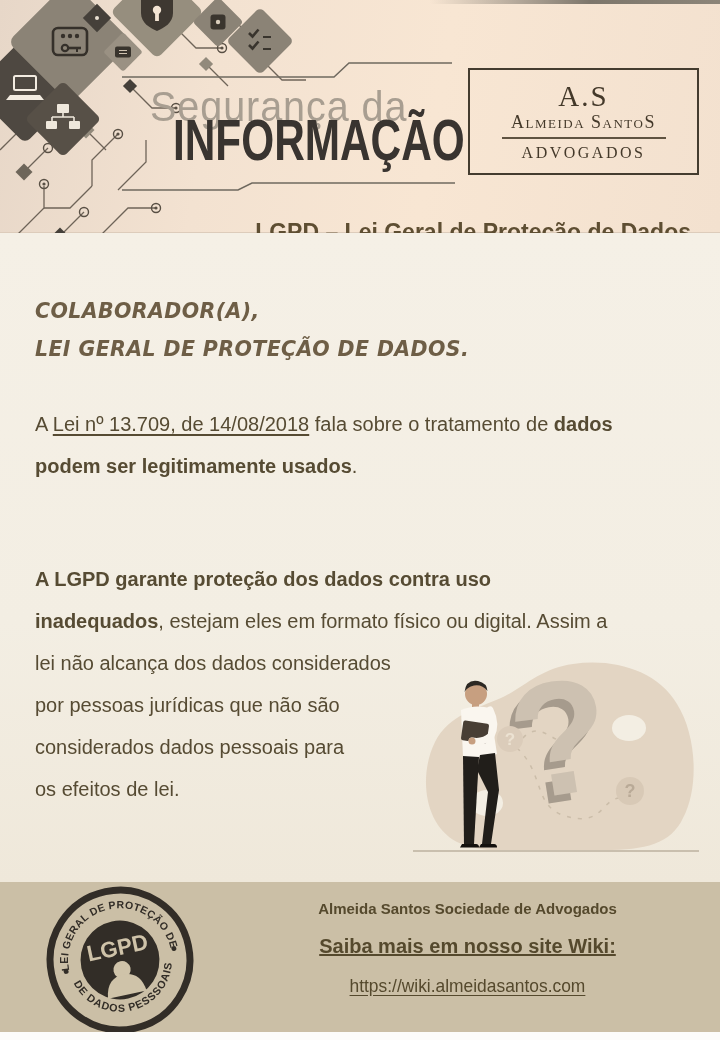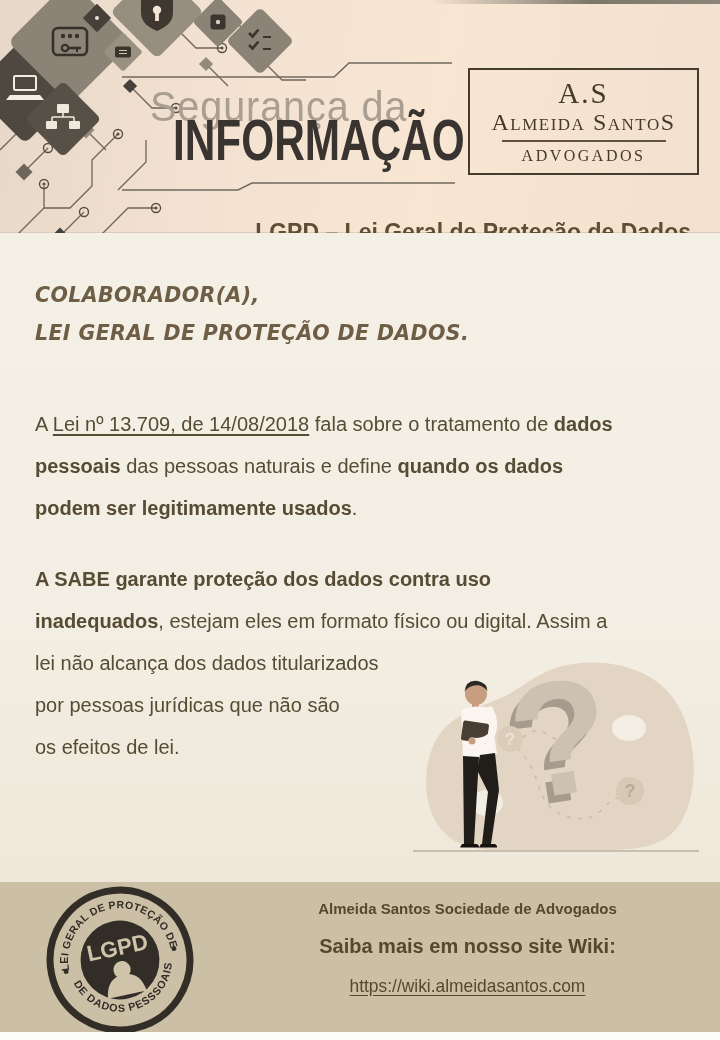--- a/index.html
+++ b/index.html
@@ -18,49 +18,49 @@
   .title-light { position:absolute; left:150px; top:82px; font-size:43px; font-weight:400;
                  color:#a89e91; letter-spacing:1px; transform:scaleX(.92); transform-origin:left; }
   .title-bold  { position:absolute; left:173px; top:110px; font-size:58px; font-weight:800;
                  color:#393430; letter-spacing:0; transform:scaleX(.73); transform-origin:left;
                  line-height:1.02; }
   .logobox { position:absolute; left:468px; top:68px; width:231px; height:107px;
              border:2px solid #443c2f; display:flex; flex-direction:column;
              align-items:center; justify-content:center; }
   .logo-initials { font-family:"Liberation Serif", serif; font-size:29px; color:#44392a;
                    letter-spacing:2px; line-height:1.05; }
-  .logo-name { font-family:"Liberation Serif", serif; font-variant:small-caps; font-size:24px;
+  .logo-name { font-family:"Liberation Serif", serif; font-variant:small-caps; font-size:18px;
                color:#44392a; letter-spacing:1.5px; line-height:1.2; }
   .logo-rule { width:164px; height:2px; background:#5f5341; margin:3px 0 5px 0; }
   .logo-sub  { font-family:"Liberation Serif", serif; font-size:16px; color:#44392a;
                letter-spacing:2.5px; }
   .subtitle { position:absolute; right:29px; top:198px; font-size:23px; font-weight:700;
               color:#5e4e32;margin-top:21px; }
 
   
   .bodyarea { position:absolute; left:0; top:233px; width:720px; height:649px;
               background:linear-gradient(to bottom,#f5f0e6 0%,#f3eee3 60%,#efe8da 100%); }
-  .heading { position:absolute; left:35px; top:44px; font-family:"DejaVu Sans", sans-serif;
+  .heading { position:absolute; left:35px; top:60px; font-family:"DejaVu Sans", sans-serif;
              font-size:20.5px; font-weight:700; font-style:italic; color:#6e5e46;
              line-height:37.5px; letter-spacing:.4px; white-space:nowrap; }
   .para { position:absolute; left:35px; font-size:20px; color:#564b33; line-height:42px;
           white-space:nowrap; }
   .p1 { top:170px; }
   .p2 { top:325px; }
   .seg-b { font-weight:700; }
   .seg-u { text-decoration:underline; text-underline-offset:3px; }
   .illus { position:absolute; left:405px; top:413px; }
 
   
   .ftr { position:absolute; left:0; top:882px; width:720px; height:150px; background:#cbbfa6; }
   .seal { position:absolute; left:46px; top:4px; }
   .ftr-text { position:absolute; left:225px; top:18px; width:485px; text-align:center;
               color:#55492d; }
   .f1 { font-size:15px; font-weight:700; margin-bottom:18px; }
-  .f2 { font-size:20px; font-weight:700; margin-bottom:17px; }
+  .f2 { font-size:20px; font-weight:700; margin-bottom:17px;text-decoration:underline; }
   .f3 { display:inline-block; font-size:18.5px; font-weight:400; color:#55492d;
         text-decoration:underline; text-underline-offset:3px; transform:scaleX(.94); }
   .bottom-white { position:absolute; left:0; top:1032px; width:720px; height:8px; background:#fcfcfa; }
 </style>
 </head>
 <body>
 
 <div class="page">
 
   <header class="hdr">
@@ -194,29 +194,29 @@
 
   <main class="bodyarea">
 
     <div class="heading">
         <div class="tline"><span class="seg-n">COLABORADOR(A),</span></div>
         <div class="tline"><span class="seg-n">LEI GERAL DE PROTEÇÃO DE DADOS.</span></div>
       </div>
 
     <div class="para p1">
         <div class="tline"><span class="seg-n">A </span><span class="seg-u">Lei nº 13.709, de 14/08/2018</span><span class="seg-n"> fala sobre o tratamento de </span><span class="seg-b">dados</span></div>
-        <div class="tline"><span class="seg-b">pessoais</span><span class="seg-n"> das pessoas naturais e define </span><span class="seg-b">quando os dados</span></div>
         <div class="tline"><span class="seg-b">podem ser legitimamente usados</span><span class="seg-n">.</span></div>
       </div>
 
     <div class="para p2">
-        <div class="tline"><span class="seg-b">A SABE garante proteção dos dados contra uso</span></div>
+        <div class="tline"><span class="seg-b">A LGPD garante proteção dos dados contra uso</span></div>
         <div class="tline"><span class="seg-b">inadequados</span><span class="seg-n">, estejam eles em formato físico ou digital. Assim a</span></div>
-        <div class="tline"><span class="seg-n">lei não alcança dos dados titularizados</span></div>
+        <div class="tline"><span class="seg-n">lei não alcança dos dados considerados</span></div>
         <div class="tline"><span class="seg-n">por pessoas jurídicas que não são</span></div>
+        <div class="tline"><span class="seg-n">considerados dados pessoais para</span></div>
         <div class="tline"><span class="seg-n">os efeitos de lei.</span></div>
       </div>
 
     <svg class="illus" width="300" height="222" viewBox="0 0 300 222">
       <path d="M52,196 C18,178 14,128 30,96 C44,68 74,62 96,52 C118,42 136,22 168,18
                C208,12 252,24 272,58 C292,90 294,142 278,172 C266,198 240,204 200,204
                C150,204 86,212 52,196 Z" fill="#e3d5c3"></path>
       <ellipse cx="224" cy="82" rx="17" ry="13" fill="#f3eee3"></ellipse>
       <ellipse cx="82" cy="157" rx="16" ry="13" fill="#f3eee3"></ellipse>
       <path d="M112,102 C140,128 128,160 160,170 C200,182 196,150 218,152" fill="none" stroke="#cbbda9" stroke-width="1.5" stroke-dasharray="4 7"></path>

